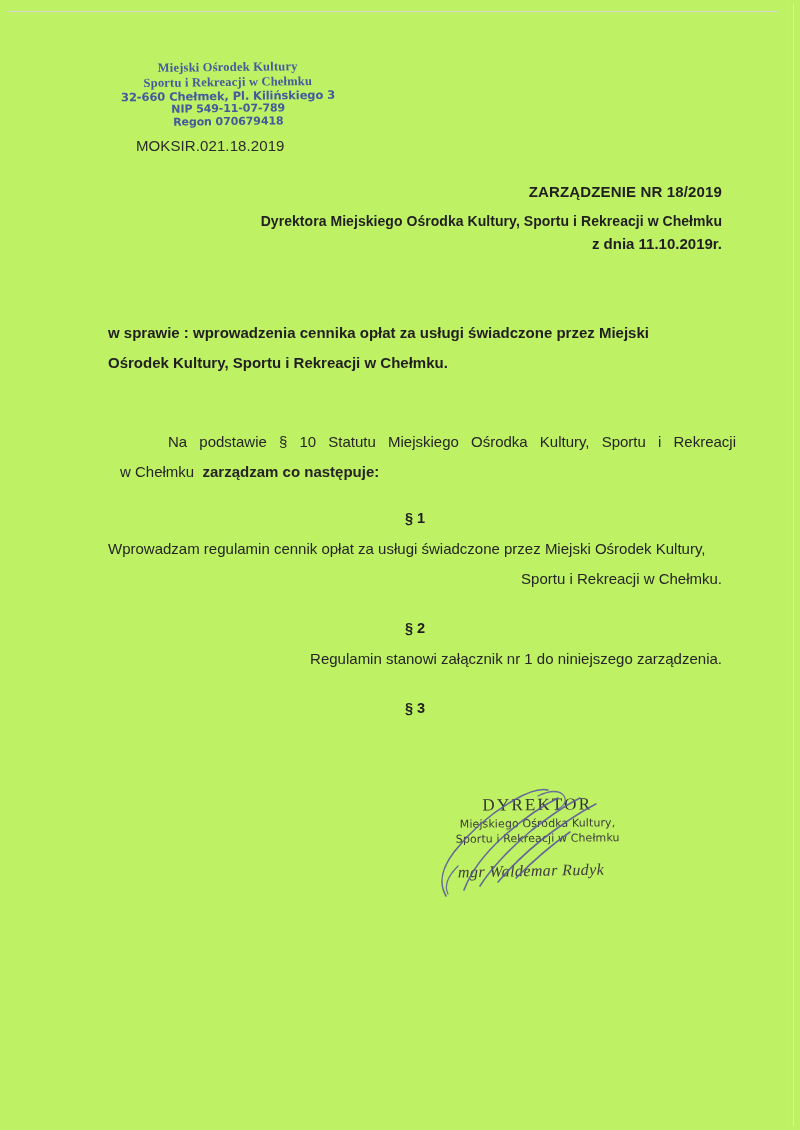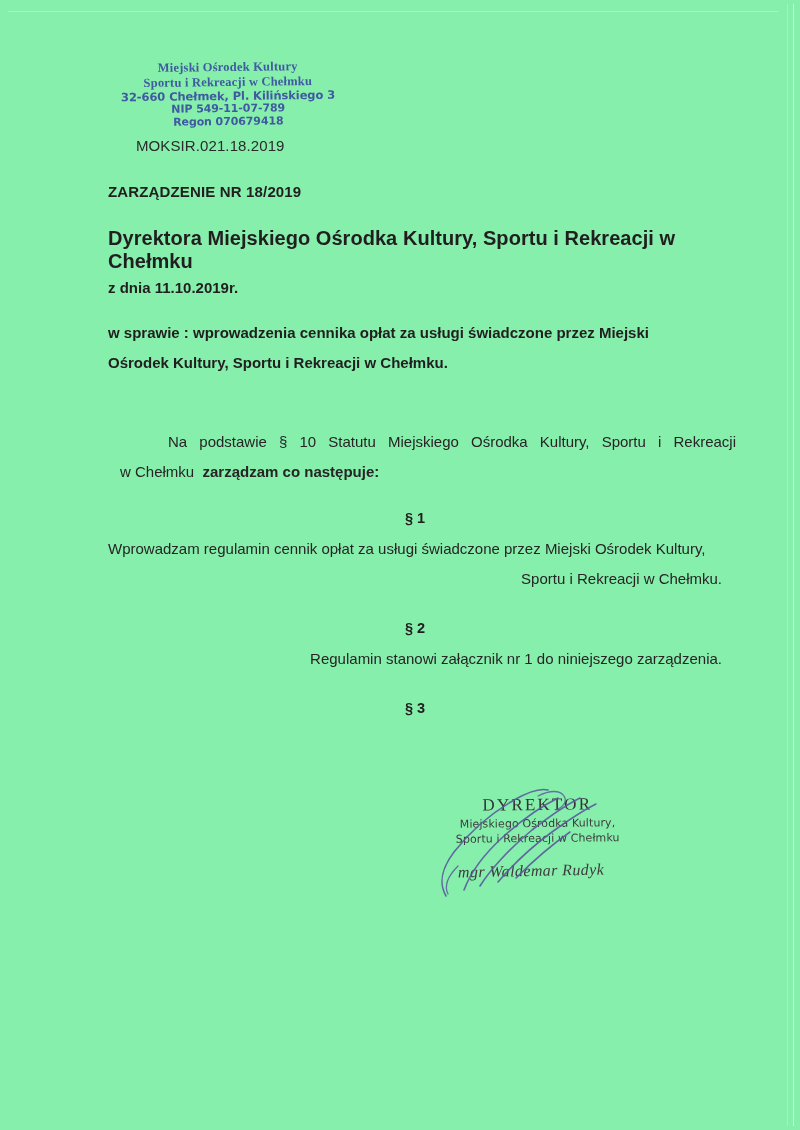--- a/index.html
+++ b/index.html
@@ -10,21 +10,21 @@
   }
   body {
     font-family: "Liberation Sans", sans-serif;
     color: #231f20;
   }
 
   .page {
     position: relative;
     width: 800px;
     height: 1130px;
-    background: #86efac;
+    background: #bef264;
     overflow: hidden;
   }
 
   
   .scan-edge-top {
     position: absolute;
     left: 8px;
     top: 11px;
     width: 770px;
     height: 1px;
@@ -99,34 +99,34 @@
     color: #2b2b2b;
     margin-left: 28px;
   }
 
   
   .heading {
     position: absolute;
     left: 108px;
     top: 183px;
     width: 614px;
-    text-align: left;
+    text-align: right;
     font-weight: bold;
     color: #211e1f;
   }
   .heading .h-line1 {
     font-size: 15px;
     letter-spacing: .15px;
     display: block;
   }
   .heading .h-line2 {
-    font-size: 20px;
+    font-size: 14px;
     letter-spacing: .05px;
     display: block;
-    margin-top: 27px;
+    margin-top: 13px;
   }
   .heading .h-line3 {
     font-size: 15px;
     display: block;
     margin-top: 6px;
   }
 
   
   .subject {
     position: absolute;

